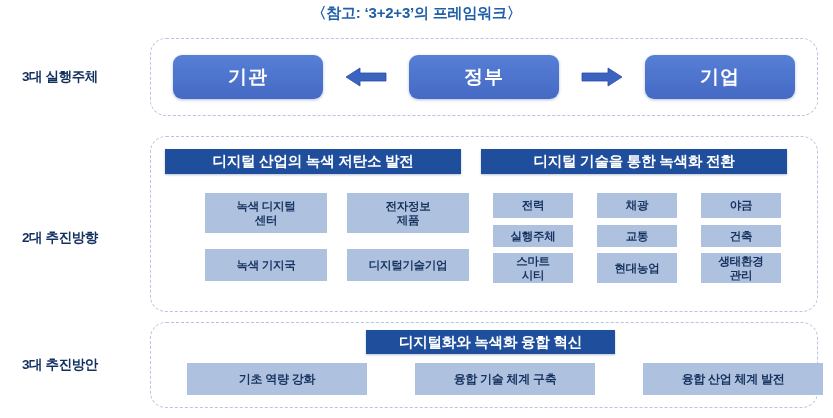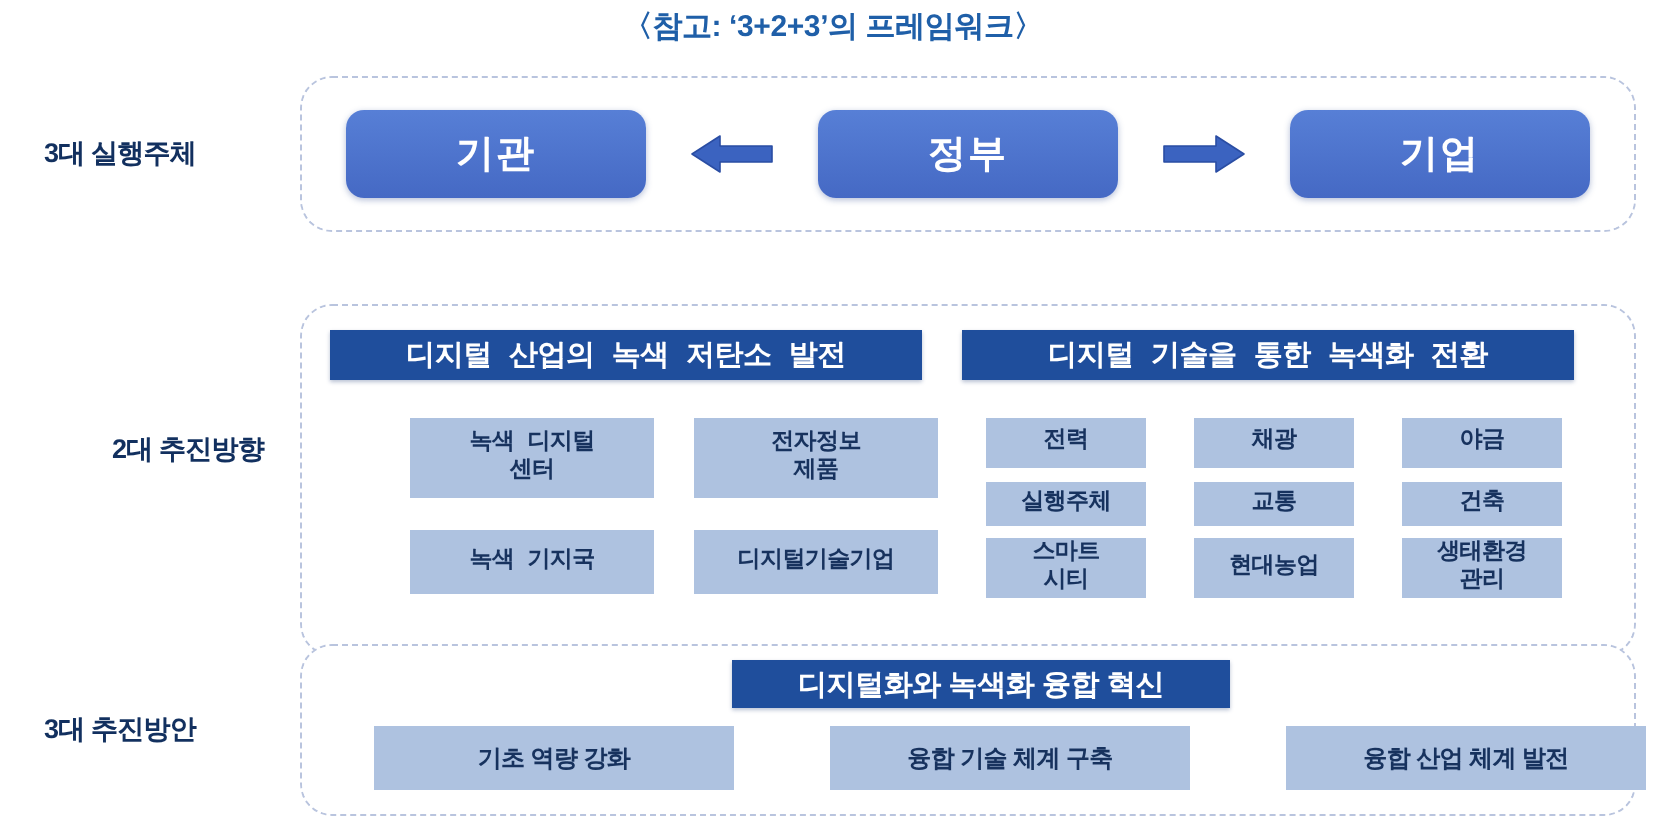--- a/index.html
+++ b/index.html
@@ -88,22 +88,22 @@
   }
   .arrow {
     width: 48px;
     height: 28px;
     flex: 0 0 auto;
   }
   .arrow svg { display: block; width: 48px; height: 28px; }
 
   
   #row-directions { top: 136px; height: 176px; }
-  #row-directions .row-label { top: 80px; margin-left: 34px; }
-  #panel-directions { top: 16px; height: 176px; font-family: Liberation Mono, monospace; }
+  #row-directions .row-label { top: 93px; }
+  #panel-directions { top: 0; height: 176px; }
 
   .dir-wrap {
     position: absolute;
     top: 0; left: 0;
     width: 100%; height: 100%;
   }
   .dir-group { position: absolute; top: 0; }
   #dir-group-1 { left: 14px; width: 316px; }
   #dir-group-2 { left: 330px; width: 322px; }
 

